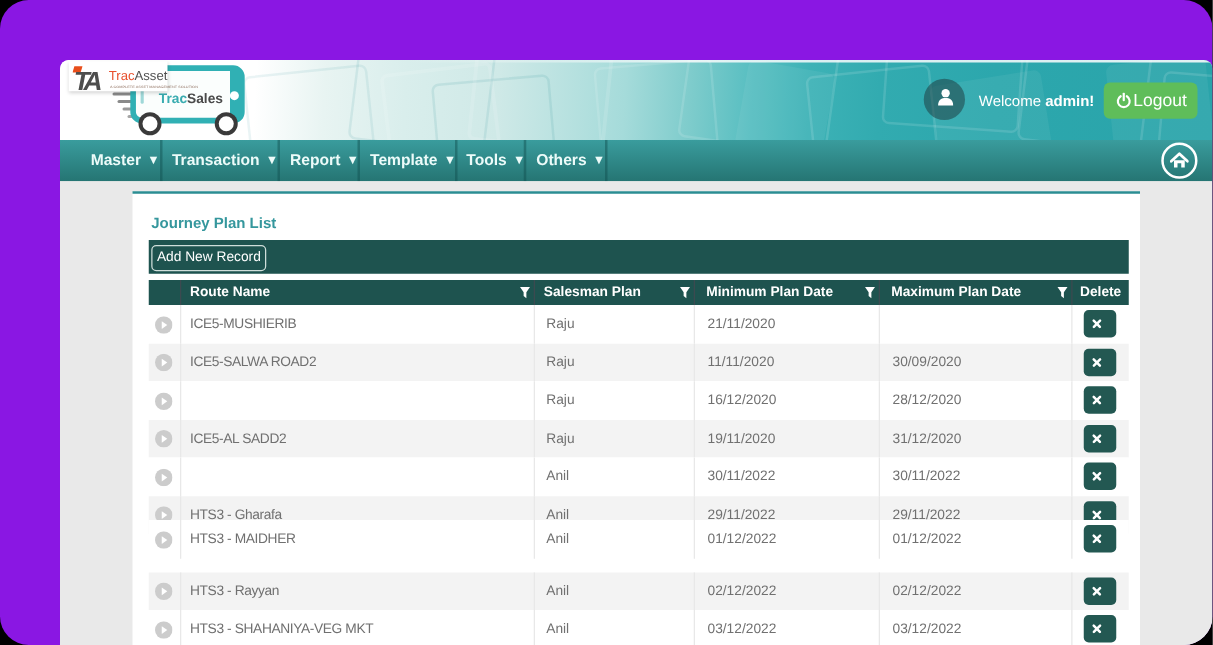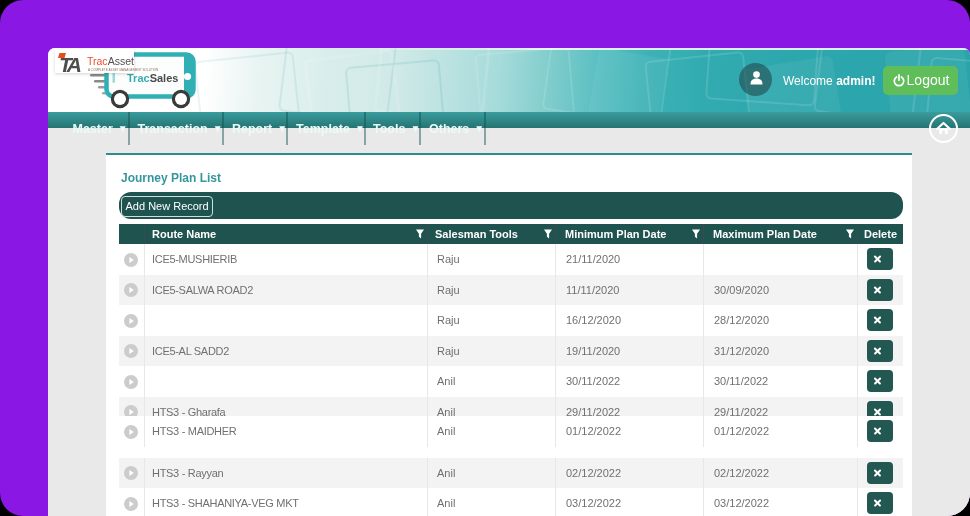--- a/index.html
+++ b/index.html
@@ -22,32 +22,32 @@
 #tagline { position:absolute; left:40px; top:19.5px; font-size:5px; color:#8f7060; transform:scale(0.62,0.52); transform-origin:0 0; white-space:nowrap; }
 #truck { position:absolute; left:40px; top:0px; }
 
 
 #usercircle { position:absolute; left:691px; top:15px; width:33px; height:33px; border-radius:50%; background:rgba(30,58,62,0.52); }
 #welcome { position:absolute; left:735px; top:26px; font-size:12px; color:#fff; }
 #welcome b { font-weight:bold; }
 #logout { position:absolute; left:835px; top:18px; width:75px; height:29px; background:#5fbd5a; border-radius:5px; color:#fff; font-size:14px; text-align:center; line-height:29px; }
 
 
-#nav { position:absolute; left:0; top:64px; width:922px; height:16px;
+#nav { position:absolute; left:0; top:64px; width:922px; height:33px;
   background:linear-gradient(#3a9c9d,#257573); }
 .navitem { position:absolute; top:0; height:33px; color:#ecfbf9; font-size:12.5px; font-weight:bold; line-height:33px; }
 .navsep { position:absolute; top:0; width:2px; height:33px; background:rgba(16,77,77,0.45); }
 .arr { font-size:10px; vertical-align:1px; margin-left:5px; }
 #homebtn { position:absolute; left:881px; top:2px; width:29px; height:29px; border-radius:50%; border:2px solid #fff; }
 
 
 #content { position:absolute; left:0; top:97px; width:922px; height:371px; background:#e9e9e9; }
 #panel { position:absolute; left:58px; top:8px; width:806px; height:363px; background:#fff; border-top:2px solid #2b8d92; }
 #title { position:absolute; left:15px; top:16px; font-size:12px; font-weight:bold; color:#35979d; }
-#toolbar { position:absolute; left:13px; top:37px; width:784px; height:27px; background:#1e534f;border-radius:12px; }
+#toolbar { position:absolute; left:13px; top:37px; width:784px; height:27px; background:#1e534f; }
 #addbtn { position:absolute; left:2px; top:3.5px; height:21px; line-height:19px; padding:0 3.5px; border:1px solid #cfdeda; border-radius:4px; color:#fff; font-size:11px; }
 #table { position:absolute; left:13px; top:69px; width:784px; }
 #thead { position:absolute; left:0; top:0; width:784px; height:20px; background:#1e534f; color:#fff; font-size:11px; font-weight:bold; }
 .th { position:absolute; top:0; height:20px; line-height:20px; }
 .thsep { position:absolute; top:0; width:1px; height:20px; background:#3c4a50; }
 .funnel { position:absolute; top:5px; }
 .row { position:absolute; left:0; width:784px; height:30.5px; background:#fff; font-size:11px; color:#707070; }
 .row.alt { background:#f3f3f3;text-align:center; }
 .cell { position:absolute; top:0; height:30.5px; line-height:30.5px; }
 .rn { letter-spacing:-0.3px; }
@@ -141,21 +141,21 @@
         <div id="toolbar">
             <div id="addbtn">Add New Record</div>
           </div>
         <div id="table">
             <div id="thead">
               <div class="th" style="left:33px;">Route Name</div>
               <svg class="funnel" style="left:296px;" width="10" height="10" viewBox="0 0 10 10">
                 <path d="M1 0.5 H9 L6.1 4.8 V9.5 L3.9 7.8 V4.8 Z" fill="#fff"></path>
               </svg>
               <div class="thsep" style="left:25px;"></div>
-              <div class="th" style="left:316px;">Salesman Tools</div>
+              <div class="th" style="left:316px;">Salesman Plan</div>
               <svg class="funnel" style="left:424px;" width="10" height="10" viewBox="0 0 10 10">
                 <path d="M1 0.5 H9 L6.1 4.8 V9.5 L3.9 7.8 V4.8 Z" fill="#fff"></path>
               </svg>
               <div class="thsep" style="left:308px;"></div>
               <div class="th" style="left:446px;">Minimum Plan Date</div>
               <svg class="funnel" style="left:572px;" width="10" height="10" viewBox="0 0 10 10">
                 <path d="M1 0.5 H9 L6.1 4.8 V9.5 L3.9 7.8 V4.8 Z" fill="#fff"></path>
               </svg>
               <div class="thsep" style="left:436px;"></div>
               <div class="th" style="left:594px;">Maximum Plan Date</div>

